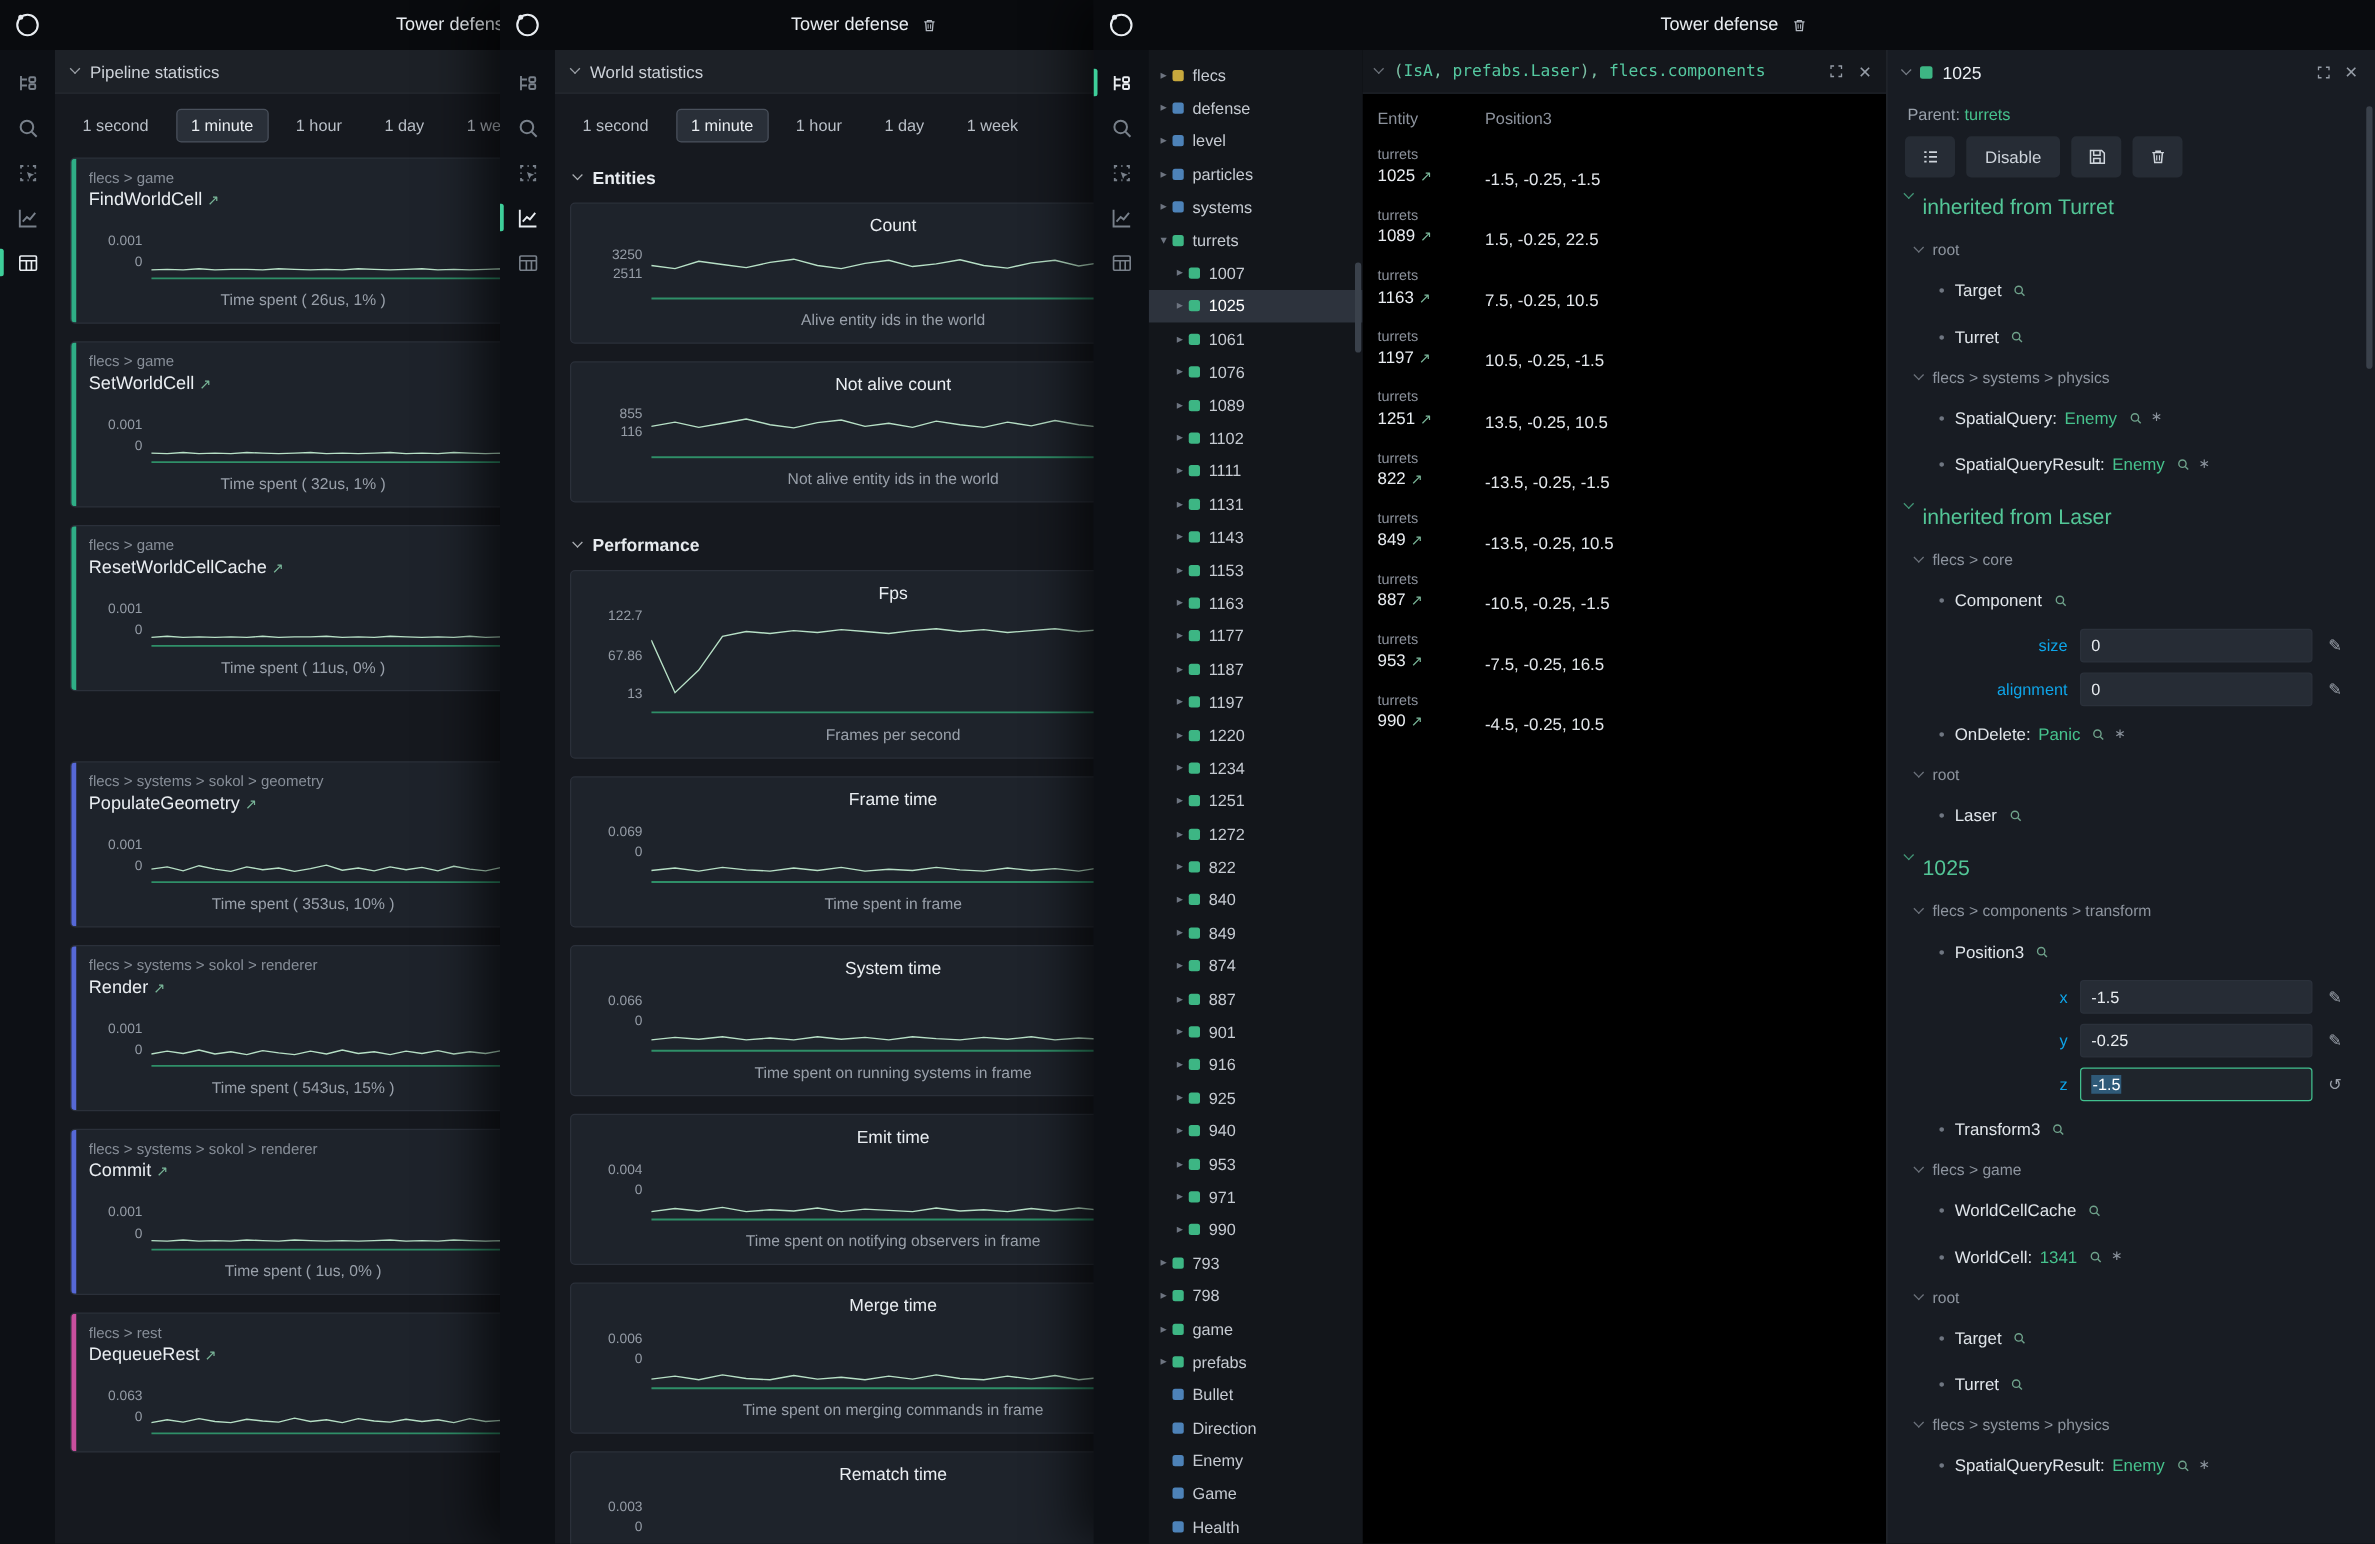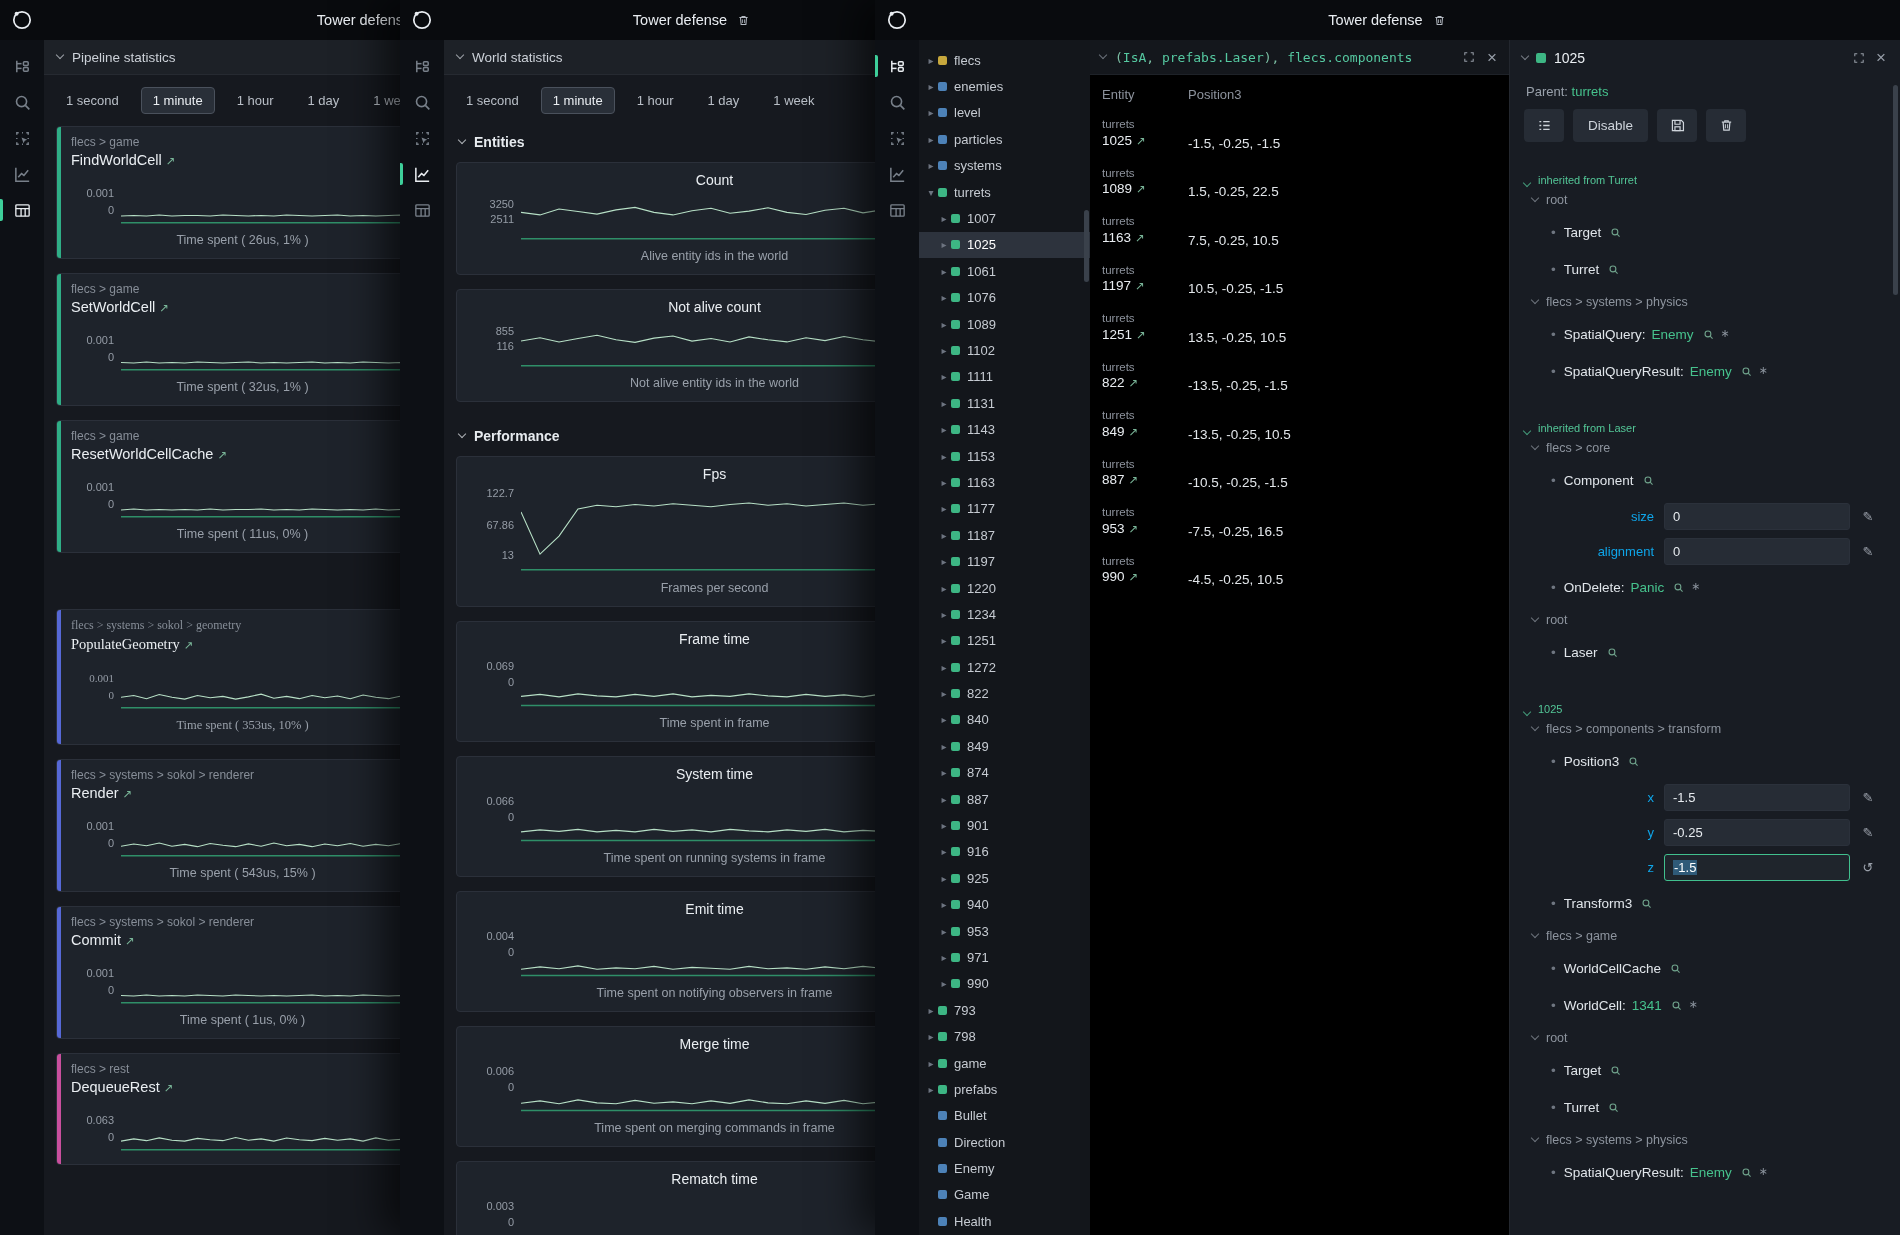--- a/index.html
+++ b/index.html
@@ -79,21 +79,21 @@
   .sq{width:10px;height:10px;border-radius:2px;background:#3db684;flex:none}
   .insp-title{font-size:14px;color:#eaeef2;flex:1}
   .insp-body{flex:1;padding:6px 14px 0 14px;overflow:hidden}
   .parent-row{font-size:13px;color:#99a1ab;margin:3px 0 10px 2px}
   .plink{color:#46c28d;cursor:pointer}
   .btn-row{display:flex;gap:9px;margin-bottom:4px}
   .btn{height:33px;background:#262c35;border-radius:4px;display:flex;align-items:center;justify-content:center;
     color:#ced4db;font-size:13.5px;padding:0 15px;cursor:pointer}
   .btn.ic{width:40px;padding:0}
   .btn svg{width:17px;height:17px}
-  .sec-head{display:flex;align-items:flex-end;gap:8px;height:30px;margin-top:14px;color:#53c697;font-size:11px;cursor:pointer}
+  .sec-head{display:flex;align-items:flex-start;gap:8px;height:30px;margin-top:14px;color:#53c697;font-size:17px;cursor:pointer}
   .grp-head{display:flex;align-items:center;gap:8px;height:28px;padding-left:8px;color:#8d949e;font-size:12.5px;cursor:pointer}
   .comp-row{display:flex;align-items:center;height:37px;padding-left:27px;font-size:13.5px;color:#e0e5ea;gap:6px;white-space:nowrap}
   .bullet{color:#6f7681;margin-right:2px}
   .cval{color:#46c28d;cursor:pointer}
   .mag{color:#6fa28b;display:flex;margin-left:3px;cursor:pointer}
   .mag svg{width:11px;height:11px}
   .pair{color:#8a929c;font-size:11px;margin-left:1px;position:relative;top:-1px;cursor:pointer}
   .field-row{display:flex;align-items:center;height:35px;gap:10px}
   .flab{width:130px;min-width:130px;text-align:right;color:#0ea5e9;font-size:13px}
   .finput{width:186px;height:27px;background:#262c35;border:1px solid #2b313b;border-radius:3px;
@@ -215,21 +215,21 @@
                   <span style="top:40%">0.001</span>
                   <span style="top:74%">0</span>
                 </div>
                 <svg class="spark" viewBox="0 0 100 40" preserveAspectRatio="none">
                   <line x1="0" y1="39" x2="100" y2="39"></line>
                   <polyline points="0.00,33.80 4.35,33.10 8.70,33.80 13.04,33.45 17.39,33.80 21.74,33.45 26.09,33.80 30.43,33.10 34.78,33.80 39.13,33.45 43.48,33.45 47.83,33.10 52.17,33.80 56.52,33.45 60.87,33.80 65.22,33.10 69.57,33.45 73.91,33.80 78.26,33.45 82.61,33.80 86.96,33.10 91.30,33.80 95.65,33.45 100.00,33.45"></polyline>
                 </svg>
               </div>
               <div class="caption">Time spent ( 11us, 0% )</div>
             </div>
-            <div class="card accent" style="--ac: #5668d6; margin-top: 56px; font-family: Liberation Serif, serif;">
+            <div class="card accent" style="--ac: #5668d6; margin-top: 56px;">
               <div class="crumb">flecs &gt; systems &gt; sokol &gt; geometry</div>
               <div class="card-title">PopulateGeometry<span class="ext">↗</span></div>
               <div class="chart-row" style="height:52px">
                 <div class="ylab">
                   <span style="top:40%">0.001</span>
                   <span style="top:74%">0</span>
                 </div>
                 <svg class="spark" viewBox="0 0 100 40" preserveAspectRatio="none">
                   <line x1="0" y1="39" x2="100" y2="39"></line>
                   <polyline points="0.00,31.00 4.35,29.60 8.70,32.05 13.04,28.90 17.39,31.00 21.74,32.40 26.09,29.60 30.43,31.35 34.78,30.30 39.13,32.40 43.48,30.65 47.83,28.55 52.17,31.70 56.52,30.30 60.87,32.05 65.22,29.60 69.57,31.35 73.91,29.95 78.26,32.05 82.61,29.25 86.96,31.00 91.30,32.05 95.65,29.95 100.00,31.35"></polyline>
@@ -545,21 +545,21 @@
       <div class="tree-panel" id="tree">
         <div class="thumb" style="right:1px;top:170px;height:72px"></div>
       <div class="titem" style="padding-left: 6px;">
             <span class="texp">▸</span>
             <span class="tsq yellow"></span>
             <span>flecs</span>
           </div>
           <div class="titem" style="padding-left: 6px;">
             <span class="texp">▸</span>
             <span class="tsq blue"></span>
-            <span>enemies</span>
+            <span>defense</span>
           </div>
           <div class="titem" style="padding-left: 6px;">
             <span class="texp">▸</span>
             <span class="tsq blue"></span>
             <span>level</span>
           </div>
           <div class="titem" style="padding-left: 6px;">
             <span class="texp">▸</span>
             <span class="tsq blue"></span>
             <span>particles</span>

